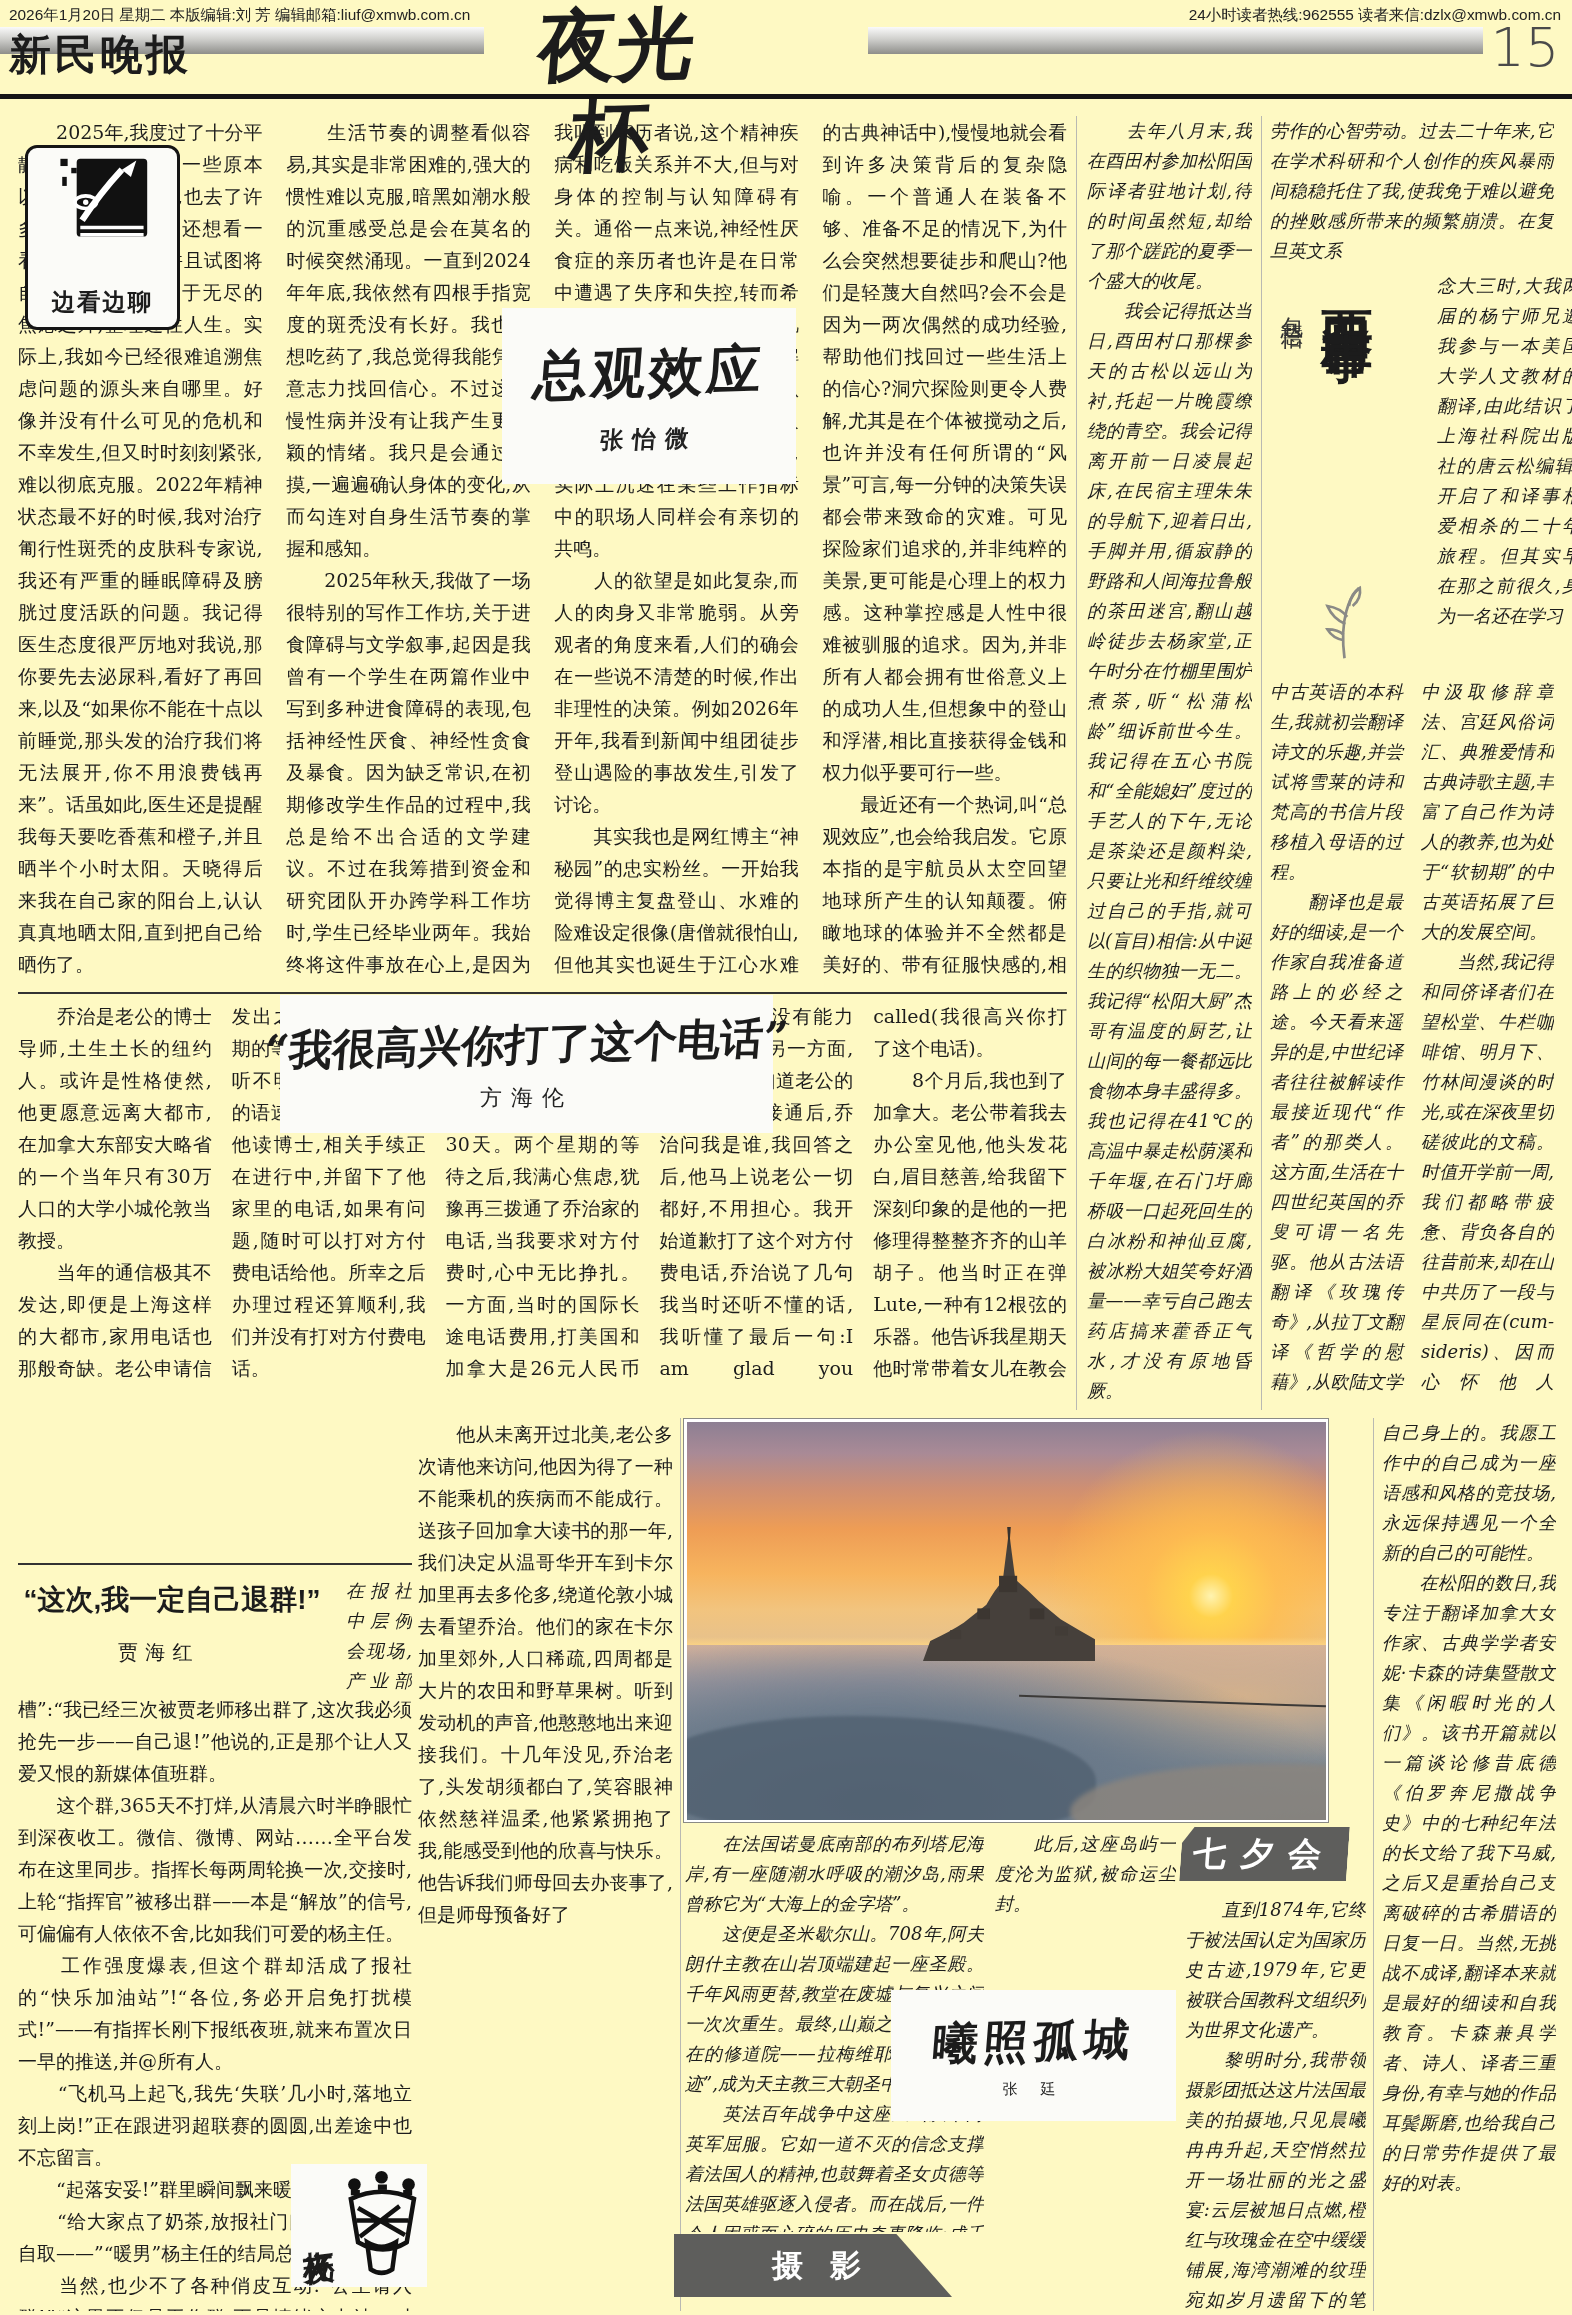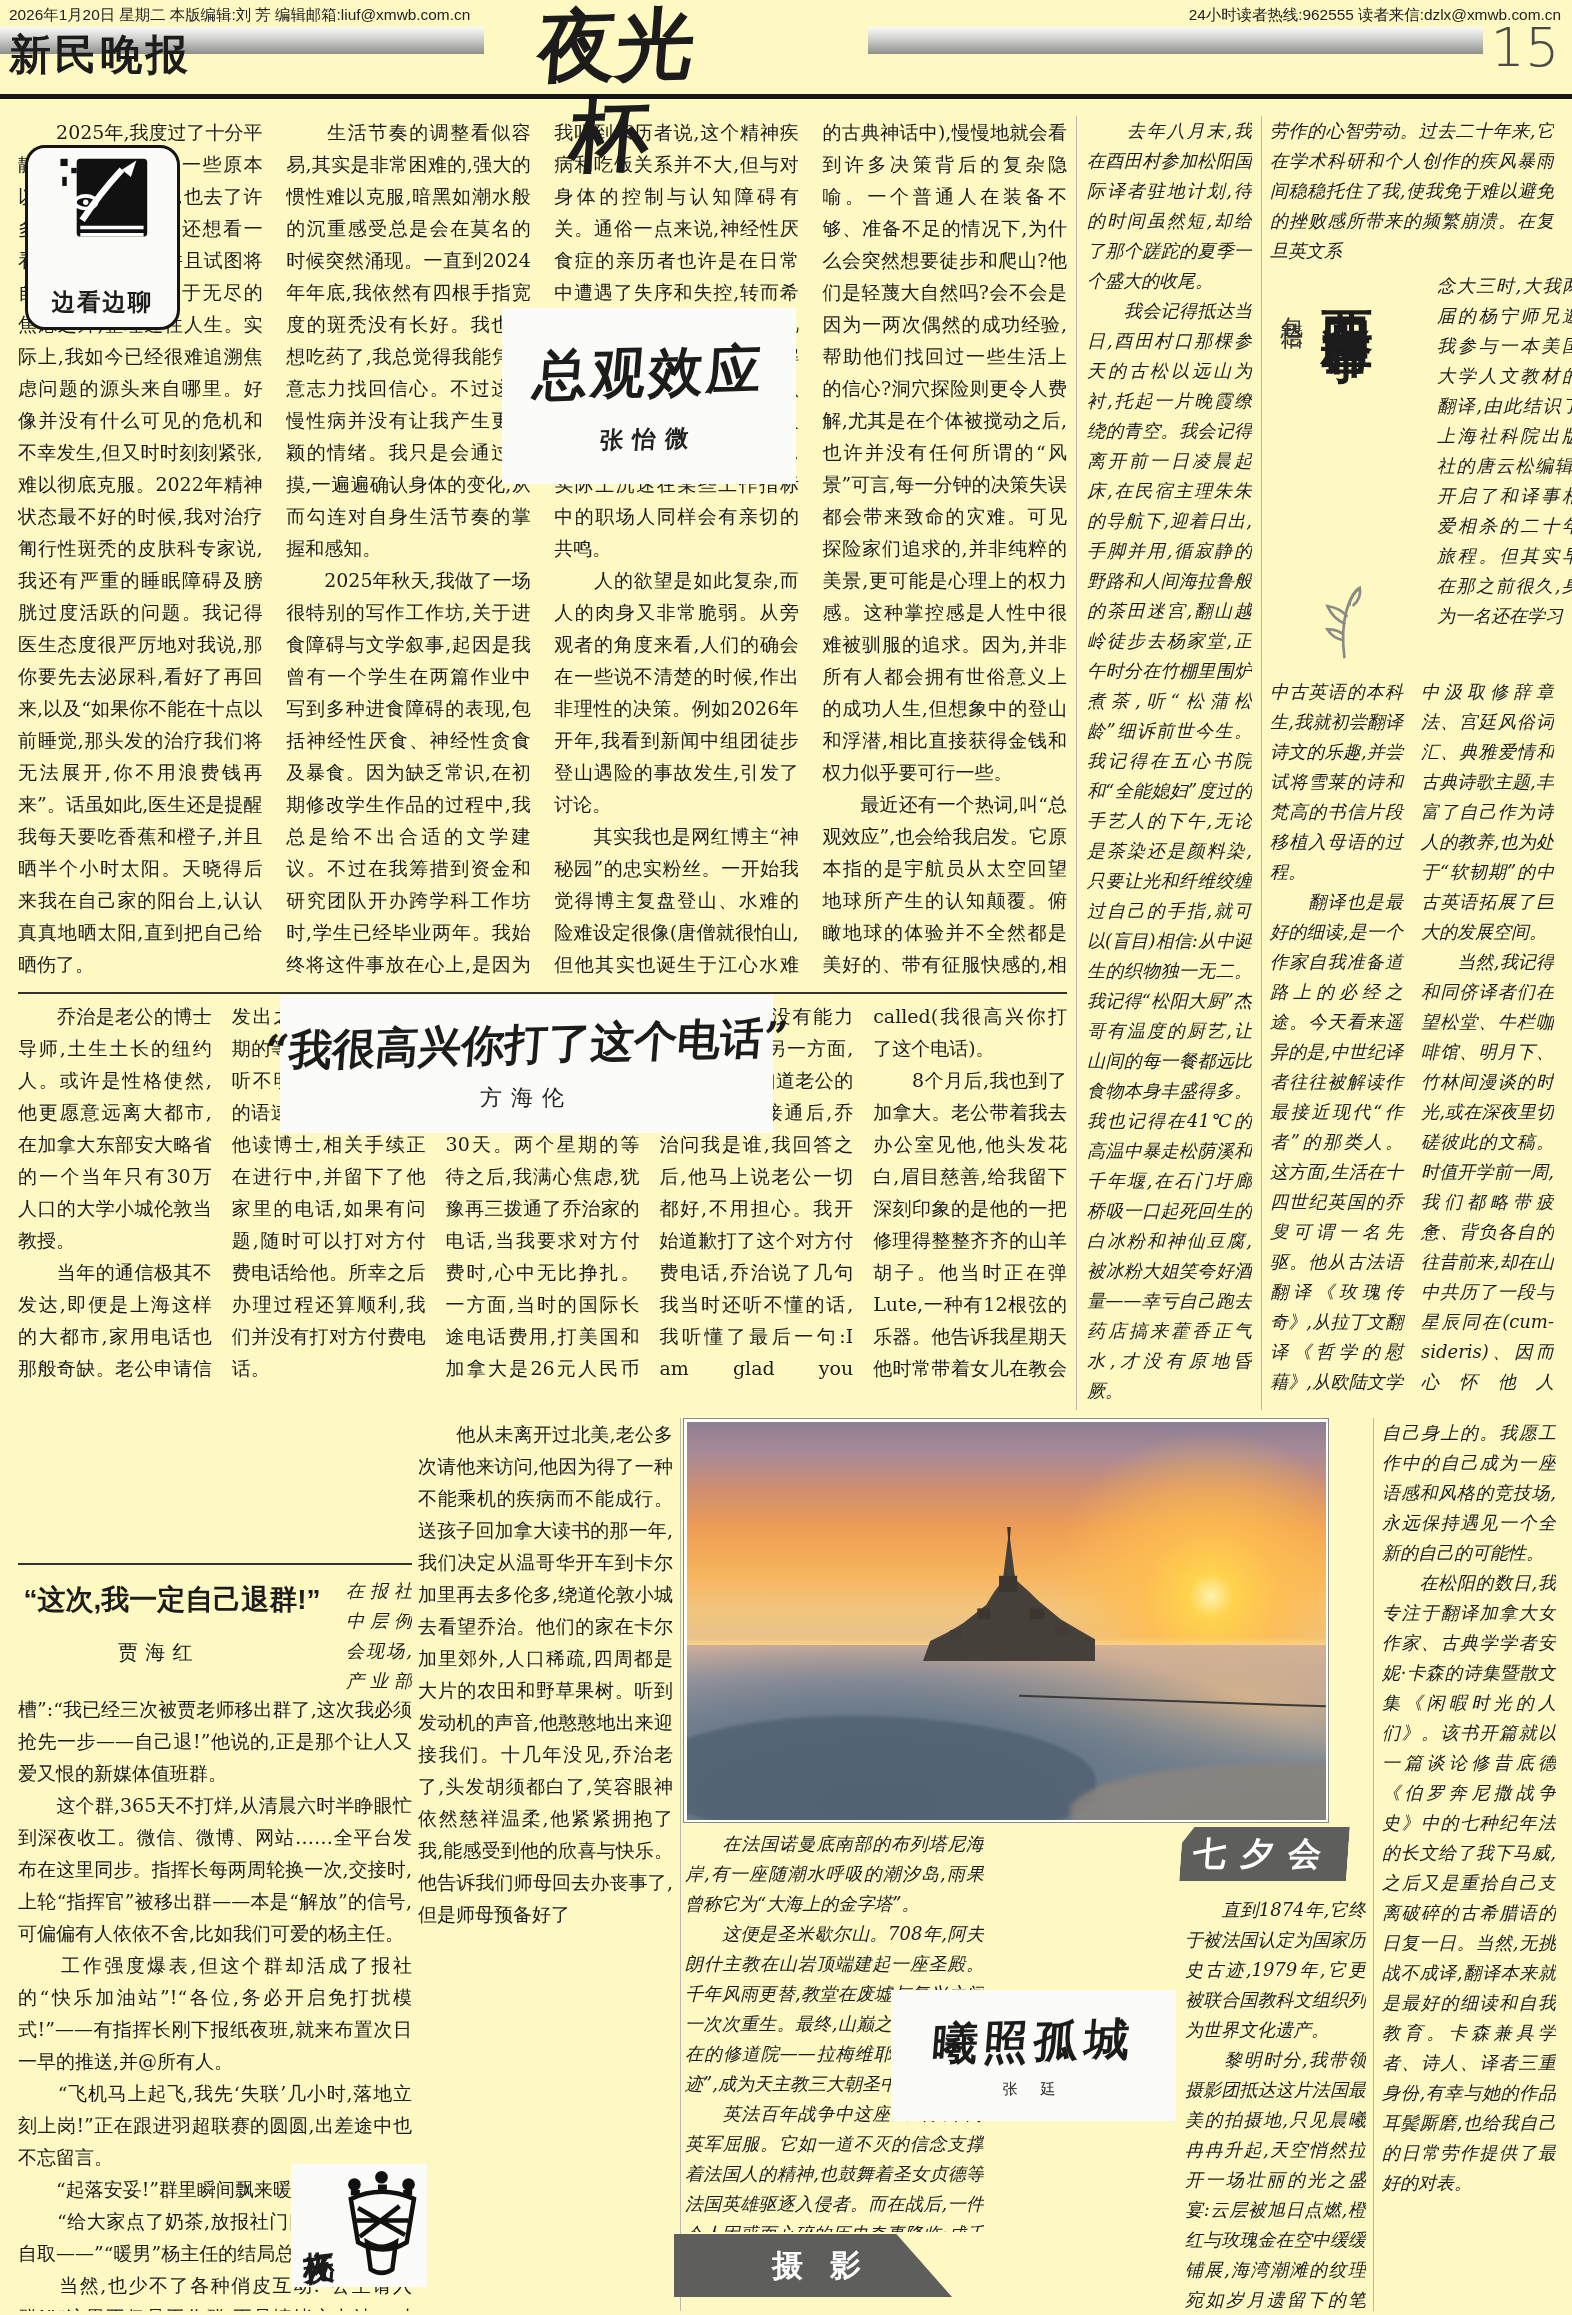--- a/index.html
+++ b/index.html
@@ -35,21 +35,21 @@
          radial-gradient(ellipse at 85% 30%, rgba(255,196,120,.55) 0%, rgba(255,196,120,0) 45%),
          linear-gradient(to bottom,#cdae9a 0%,#a79da3 22%,#8b93a0 48%,#74828f 72%,#66747f 100%);}
   .horizon{position:absolute;left:0;top:54%;width:100%;height:4%;
        background:linear-gradient(to bottom,rgba(255,210,120,0),rgba(255,214,130,.8),rgba(255,214,130,0));}
   .causeway{position:absolute;left:52%;top:70%;width:48%;height:1.8px;background:#3c3a38;transform:rotate(2deg);}
   .flat1{position:absolute;left:-6%;top:74%;width:70%;height:30%;background:#4f5f6f;border-radius:50% 60% 40% 50%;
          filter:blur(1.8px);opacity:.75;}
   .flat2{position:absolute;left:60%;top:86%;width:55%;height:22%;background:#8d867e;border-radius:60% 40% 50% 50%;
          filter:blur(2.7px);opacity:.8;}
   
-  .logobox{border:3.6px solid #151515;border-radius:20px;display:flex;flex-direction:column;
+  .logobox{border:3.6px solid #151515;border-radius:12px;display:flex;flex-direction:column;
            align-items:center;justify-content:space-between;padding:9px 5.4px;background:#fbfbf8;}
   .logolabel{font-weight:900;font-size:23.5px;letter-spacing:1.8px;}
   .stamp{display:flex;align-items:center;gap:3.6px;}
   .stamp-txt{writing-mode:vertical-rl;text-orientation:upright;font-weight:900;font-size:31px;
              transform:rotate(-4deg) skewY(-3deg);}
   .qixi{clip-path:polygon(7% 0,100% 0,100% 100%,0 100%,0 30%);font-size:33px;letter-spacing:14.5px;
         transform:skewX(-4deg);}
   .sheying{clip-path:polygon(0 0,80% 0,100% 100%,0 100%);font-size:31px;letter-spacing:27px;padding-left:34px;}
 </style>
 </head>
@@ -185,20 +185,21 @@
         <rect x="146" y="112" width="14" height="10" fill="#423c37"></rect>
       </svg>
     </div>
   </div>
 
   <div class="abs txt txt-s" style="left:685px;top:1829px;width:299px;height:403px;">　　在法国诺曼底南部的布列塔尼海岸,有一座随潮水呼吸的潮汐岛,雨果曾称它为“大海上的金字塔”。
 　　这便是圣米歇尔山。708年,阿夫朗什主教在山岩顶端建起一座圣殿。千年风雨更替,教堂在废墟与复兴之间一次次重生。最终,山巅之上升起了现在的修道院——拉梅维耶尔,意为“奇迹”,成为天主教三大朝圣中心之一。
 　　英法百年战争中这座圣山从未向英军屈服。它如一道不灭的信念支撑着法国人的精神,也鼓舞着圣女贞德等法国英雄驱逐入侵者。而在战后,一件令人困惑而心碎的历史奇事降临:成千上万来自德、法、瑞士的孩子离家出走,徒步奔向圣米歇尔山朝圣。</div>
   <div class="abs badge sheying" style="left:674px;top:2234px;width:244px;height:63px;">摄影</div>
 
+  <div class="abs txt txt-s" style="left:995px;top:1829px;width:181px;height:154px;">　　此后,这座岛屿一度沦为监狱,被命运尘封。</div>
   <div class="abs hl" style="left:891px;top:1990px;width:285px;height:131px;">
     <div class="brush" style="font-size:45px;letter-spacing:5.4px;">曦照孤城</div>
     <div class="author" style="font-size:15px;margin-top:7.2px;">张  廷</div>
   </div>
   <div class="abs txt txt-s" style="left:995px;top:2135px;width:181px;height:176px;overflow:hidden;"></div>
 
   <div class="abs badge qixi brush" style="left:1181px;top:1827px;width:167px;height:54px;">七夕会</div>
   <div class="abs txt txt-s" style="left:1185px;top:1895px;width:181px;height:416px;">　　直到1874年,它终于被法国认定为国家历史古迹,1979年,它更被联合国教科文组织列为世界文化遗产。
 　　黎明时分,我带领摄影团抵达这片法国最美的拍摄地,只见晨曦冉冉升起,天空悄然拉开一场壮丽的光之盛宴:云层被旭日点燃,橙红与玫瑰金在空中缓缓铺展,海湾潮滩的纹理宛如岁月遗留下的笔迹,被潮水雕琢得明亮而蜿蜒。一座孤城傲然矗立,教堂的尖顶直入云霄,庄严而沉稳,如一位守望千年的圣者,背负着历史与信仰,目送潮水的起落,迎接那必将到来的光芒!</div>
 

